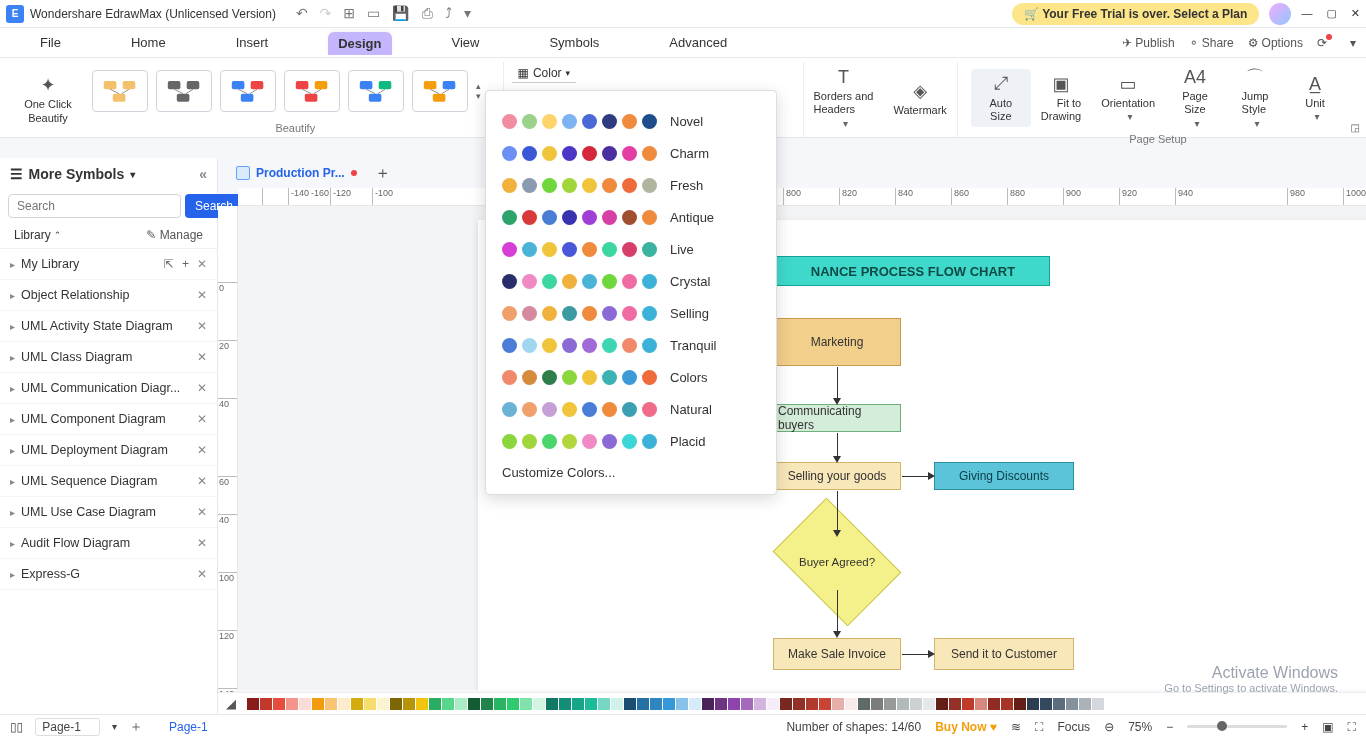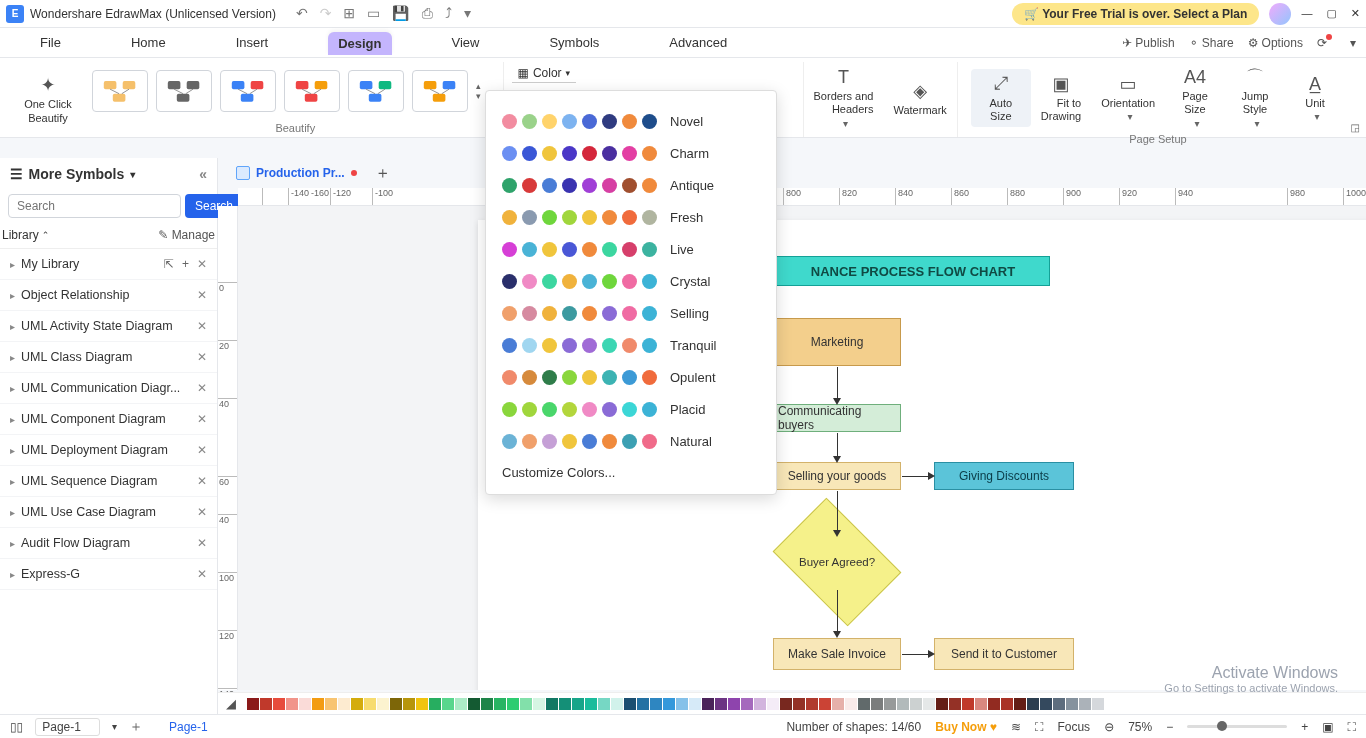--- a/index.html
+++ b/index.html
@@ -37,21 +37,21 @@
 .ribbon-sect .tools-row { display:flex; flex:1; align-items:center; }
 .ribbon .ps-arrow { font-size:10px; color:#666; margin-left:4px;}
 
 
 .left-panel { position:absolute; top:158px; left:0; width:218px; bottom:22px; background:#fff; border-right:1px solid #e5e7eb; display:flex; flex-direction:column;}
 .left-panel .hdr { display:flex; align-items:center; padding:8px 10px; gap:6px; font-weight:600; font-size:14px;}
 .left-panel .hdr .expand { margin-left:auto; color:#888; cursor:pointer;}
 .left-panel .search-row { display:flex; padding:4px 8px; gap:4px;}
 .left-panel .search-row input { flex:1; border:1px solid #d1d5db; border-radius:4px; padding:4px 8px; font-size:12px;}
 .left-panel .search-row button { background:#2563eb; color:#fff; border:none; border-radius:4px; padding:4px 10px; font-size:12px; cursor:pointer;}
-.left-panel .lib-row { display:flex; align-items:center; padding:6px 2px; font-size:12px; border-bottom:1px solid #eee;}
+.left-panel .lib-row { display:flex; align-items:center; padding:6px 14px; font-size:12px; border-bottom:1px solid #eee;}
 .left-panel .lib-row .mng { margin-left:auto; color:#555; cursor:pointer;}
 .left-panel .cat { display:flex; align-items:center; padding:8px 10px; font-size:12.5px; cursor:pointer; border-bottom:1px solid #f3f4f6;}
 .left-panel .cat .chev { color:#888; margin-right:6px; font-size:10px;}
 .left-panel .cat .actions { margin-left:auto; display:flex; gap:8px; color:#666; font-size:12px;}
 .left-panel .cat .x { color:#888; }
 
 
 .doc-tabs { position:absolute; top:158px; left:218px; right:0; height:30px; background:#f5f7fa; display:flex; align-items:center; padding-left:12px; gap:12px;}
 .doc-tabs .dtab { display:flex; align-items:center; gap:6px; font-size:12px; color:#2563eb; font-weight:600; cursor:pointer; padding:2px 6px;}
 .doc-tabs .dtab .dotmod { width:6px;height:6px;background:#ef4444;border-radius:50%;}
@@ -227,21 +227,21 @@
     <div style="flex:1; display:flex; align-items:center; gap:60px; width:100%; justify-content:flex-end; padding-right:30px;">
       <span style="font-size:18px;color:#666;">▯</span>
       <span style="font-size:18px;color:#666;">▯</span>
     </div>
     <div class="section-label-bar" style="width:100%; justify-content:center;">ground</div>
   </div>
   <div class="ribbon-sect" style="border-right:1px solid #eee;">
     <div class="tools-row">
       <div class="ribbon-big-btn">
         <div class="ico">T</div>
-        <div style="white-space:pre-line;text-align:right;line-height:1.2">Borders and
+        <div style="white-space:pre-line;text-align:left;line-height:1.2">Borders and
 Headers</div>
         <span class="ps-arrow">▾</span>
       </div>
       <div class="ribbon-big-btn">
         <div class="ico">◈</div>
         <div>Watermark</div>
       </div>
     </div>
     <div class="section-label-bar" style="visibility:hidden;">x</div>
   </div>
@@ -263,21 +263,21 @@
           <span class="ps-arrow">▾</span>
       </div>
       <div class="ribbon-big-btn">
         <div class="ico">A4</div>
         <div style="white-space:pre-line;text-align:center;line-height:1.2">Page
 Size</div>
           <span class="ps-arrow">▾</span>
       </div>
       <div class="ribbon-big-btn">
         <div class="ico">⌒</div>
-        <div style="white-space:pre-line;text-align:center;line-height:1.2">Jump
+        <div style="white-space:pre-line;text-align:left;line-height:1.2">Jump
 Style</div>
           <span class="ps-arrow">▾</span>
       </div>
       <div class="ribbon-big-btn">
         <div class="ico">A̲</div>
         <div>Unit</div>
           <span class="ps-arrow">▾</span>
       </div>
     </div>
     <div class="section-label-bar" style="width:100%; justify-content:center;">Page Setup</div>
@@ -479,42 +479,42 @@
       <span class="dot" style="background: rgb(58, 87, 214);"></span>
       <span class="dot" style="background: rgb(240, 197, 60);"></span>
       <span class="dot" style="background: rgb(74, 55, 199);"></span>
       <span class="dot" style="background: rgb(212, 39, 59);"></span>
       <span class="dot" style="background: rgb(74, 47, 160);"></span>
       <span class="dot" style="background: rgb(227, 63, 163);"></span>
       <span class="dot" style="background: rgb(240, 138, 60);"></span>
       <span class="label">Charm</span>
     </div>
     <div class="row">
+      <span class="dot" style="background: rgb(240, 178, 60);"></span>
+      <span class="dot" style="background: rgb(138, 154, 176);"></span>
+      <span class="dot" style="background: rgb(111, 214, 60);"></span>
+      <span class="dot" style="background: rgb(160, 214, 60);"></span>
+      <span class="dot" style="background: rgb(240, 197, 60);"></span>
+      <span class="dot" style="background: rgb(240, 138, 60);"></span>
+      <span class="dot" style="background: rgb(240, 107, 60);"></span>
+      <span class="dot" style="background: rgb(176, 181, 160);"></span>
+      <span class="label">Fresh</span>
+    </div>
+    <div class="row">
       <span class="dot" style="background: rgb(47, 163, 107);"></span>
       <span class="dot" style="background: rgb(216, 58, 58);"></span>
       <span class="dot" style="background: rgb(74, 125, 214);"></span>
       <span class="dot" style="background: rgb(58, 51, 176);"></span>
       <span class="dot" style="background: rgb(160, 63, 214);"></span>
       <span class="dot" style="background: rgb(214, 63, 163);"></span>
       <span class="dot" style="background: rgb(160, 79, 47);"></span>
       <span class="dot" style="background: rgb(240, 138, 60);"></span>
       <span class="label">Antique</span>
     </div>
     <div class="row">
-      <span class="dot" style="background: rgb(240, 178, 60);"></span>
-      <span class="dot" style="background: rgb(138, 154, 176);"></span>
-      <span class="dot" style="background: rgb(111, 214, 60);"></span>
-      <span class="dot" style="background: rgb(160, 214, 60);"></span>
-      <span class="dot" style="background: rgb(240, 197, 60);"></span>
-      <span class="dot" style="background: rgb(240, 138, 60);"></span>
-      <span class="dot" style="background: rgb(240, 107, 60);"></span>
-      <span class="dot" style="background: rgb(176, 181, 160);"></span>
-      <span class="label">Fresh</span>
-    </div>
-    <div class="row">
       <span class="dot" style="background: rgb(214, 63, 214);"></span>
       <span class="dot" style="background: rgb(74, 179, 214);"></span>
       <span class="dot" style="background: rgb(240, 197, 60);"></span>
       <span class="dot" style="background: rgb(74, 87, 214);"></span>
       <span class="dot" style="background: rgb(240, 138, 60);"></span>
       <span class="dot" style="background: rgb(60, 214, 160);"></span>
       <span class="dot" style="background: rgb(214, 63, 107);"></span>
       <span class="dot" style="background: rgb(60, 179, 160);"></span>
       <span class="label">Live</span>
     </div>
@@ -553,43 +553,43 @@
     </div>
     <div class="row">
       <span class="dot" style="background: rgb(240, 138, 107);"></span>
       <span class="dot" style="background: rgb(214, 138, 60);"></span>
       <span class="dot" style="background: rgb(47, 125, 74);"></span>
       <span class="dot" style="background: rgb(138, 214, 60);"></span>
       <span class="dot" style="background: rgb(240, 197, 60);"></span>
       <span class="dot" style="background: rgb(60, 179, 179);"></span>
       <span class="dot" style="background: rgb(60, 154, 214);"></span>
       <span class="dot" style="background: rgb(240, 107, 60);"></span>
-      <span class="label">Opulent</span>
+      <span class="label">Colors</span>
+    </div>
+    <div class="row">
+      <span class="dot" style="background: rgb(107, 179, 214);"></span>
+      <span class="dot" style="background: rgb(240, 160, 107);"></span>
+      <span class="dot" style="background: rgb(197, 160, 214);"></span>
+      <span class="dot" style="background: rgb(240, 197, 60);"></span>
+      <span class="dot" style="background: rgb(74, 125, 214);"></span>
+      <span class="dot" style="background: rgb(240, 138, 60);"></span>
+      <span class="dot" style="background: rgb(60, 160, 179);"></span>
+      <span class="dot" style="background: rgb(240, 107, 138);"></span>
+      <span class="label">Natural</span>
     </div>
     <div class="row">
       <span class="dot" style="background: rgb(138, 214, 60);"></span>
       <span class="dot" style="background: rgb(160, 214, 60);"></span>
       <span class="dot" style="background: rgb(74, 214, 107);"></span>
       <span class="dot" style="background: rgb(179, 214, 60);"></span>
       <span class="dot" style="background: rgb(240, 138, 197);"></span>
       <span class="dot" style="background: rgb(138, 107, 214);"></span>
       <span class="dot" style="background: rgb(60, 214, 214);"></span>
       <span class="dot" style="background: rgb(60, 179, 214);"></span>
       <span class="label">Placid</span>
-    </div>
-    <div class="row">
-      <span class="dot" style="background: rgb(107, 179, 214);"></span>
-      <span class="dot" style="background: rgb(240, 160, 107);"></span>
-      <span class="dot" style="background: rgb(197, 160, 214);"></span>
-      <span class="dot" style="background: rgb(240, 197, 60);"></span>
-      <span class="dot" style="background: rgb(74, 125, 214);"></span>
-      <span class="dot" style="background: rgb(240, 138, 60);"></span>
-      <span class="dot" style="background: rgb(60, 160, 179);"></span>
-      <span class="dot" style="background: rgb(240, 107, 138);"></span>
-      <span class="label">Natural</span>
     </div>
     <div class="custom">Customize Colors...</div>
 </div>
 
 <div class="swatch-bar" id="swatch-bar">
   <span class="picker-ico">◢</span>
 <span class="sw" style="background: rgb(139, 26, 26);"></span>
     <span class="sw" style="background: rgb(192, 57, 43);"></span>
     <span class="sw" style="background: rgb(231, 76, 60);"></span>
     <span class="sw" style="background: rgb(241, 148, 138);"></span>

